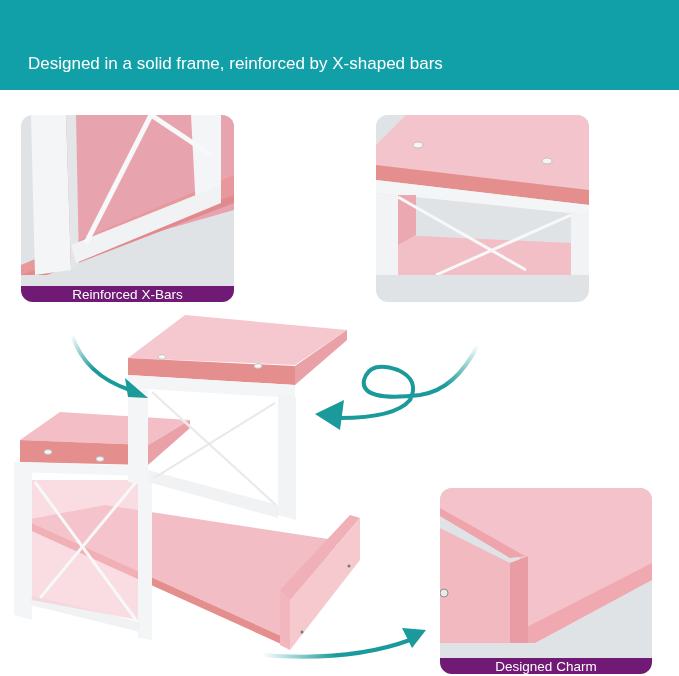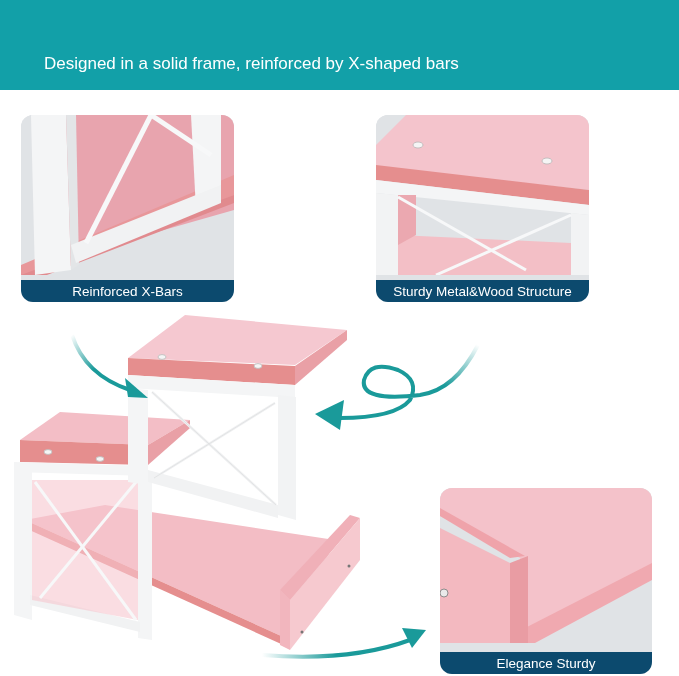--- a/index.html
+++ b/index.html
@@ -11,30 +11,30 @@
     .header {
       position: absolute; left: 0; top: 0; width: 679px; height: 90px;
       background: #12A0A8;
     }
     .header-title {
       position: absolute; left: 28px; top: 18px;
       font-size: 25px; font-weight: bold; color: #ffffff; letter-spacing: 0.2px;
       white-space: nowrap;
     }
     .header-subtitle {
-      position: absolute; left: 44px; top: 54px;
+      position: absolute; left: 28px; top: 54px;
       font-size: 17px; color: #ffffff; white-space: nowrap;
     }
     .card {
       position: absolute; border-radius: 12px; overflow: hidden; background: #E0E3E6;
     }
     .card svg.photo { position: absolute; left: 0; top: 0; }
     .caption {
-      position: absolute; left: 0; bottom: 0; width: 100%; height: 22px;
-      background: #0c4a6e; color: #ffffff; font-size: 13.5px;
+      position: absolute; left: 0; bottom: 0; width: 100%; height: 16px;
+      background: #701a75; color: #ffffff; font-size: 13.5px;
       display: flex; align-items: center; justify-content: center;
       white-space: nowrap;
     }
     .product { position: absolute; left: 0; top: 300px; }
   </style>
 </head>
 <body>
 
 <div class="header">
   <div class="header-subtitle">Designed in a solid frame, reinforced by X-shaped bars</div>
@@ -78,21 +78,20 @@
 
     <polygon points="22,120 195,128 195,160 22,160" fill="#F3BFC6"></polygon>
     <polygon points="22,80 40,80 40,120 22,130" fill="#EBA8B0"></polygon>
 
     <line x1="22" y1="82" x2="150" y2="155" stroke="#F7F8F9" stroke-width="3"></line>
     <line x1="195" y1="100" x2="60" y2="160" stroke="#F7F8F9" stroke-width="3"></line>
 
     <ellipse cx="42" cy="30" rx="5" ry="3" fill="#F5F5F5" stroke="#B8B8B8" stroke-width="0.8"></ellipse>
     <ellipse cx="171" cy="46" rx="5" ry="3" fill="#F5F5F5" stroke="#B8B8B8" stroke-width="0.8"></ellipse>
   </svg>
-  <div class="caption">Sturdy Metal&amp;Wood Structure</div>
 </div>
 
 <svg class="product" width="679" height="376" viewBox="0 300 679 376">
   <defs>
     <linearGradient id="fadeA" x1="0" y1="0" x2="1" y2="1">
       <stop offset="0" stop-color="#1A9A9A" stop-opacity="0"></stop>
       <stop offset="0.5" stop-color="#1A9A9A" stop-opacity="1"></stop>
     </linearGradient>
     <linearGradient id="fadeB" x1="1" y1="0" x2="0" y2="1">
       <stop offset="0" stop-color="#1A9A9A" stop-opacity="0"></stop>
@@ -174,14 +173,14 @@
     <polygon points="85,140 212,75 212,92 95,155 85,155" fill="#F0A9B0"></polygon>
 
     <polygon points="0,28 70,70 85,68 0,20" fill="#EFA3AA"></polygon>
 
     <polygon points="0,40 70,75 70,155 0,155" fill="#F3B9C0"></polygon>
 
     <polygon points="70,75 88,68 88,155 70,155" fill="#E99CA3"></polygon>
 
     <circle cx="4" cy="105" r="4" fill="#EAEAEA" stroke="#777" stroke-width="0.8"></circle>
   </svg>
-  <div class="caption">Elegance Sturdy</div>
+  <div class="caption">Designed Charm</div>
 </div>
 
 </body></html>

